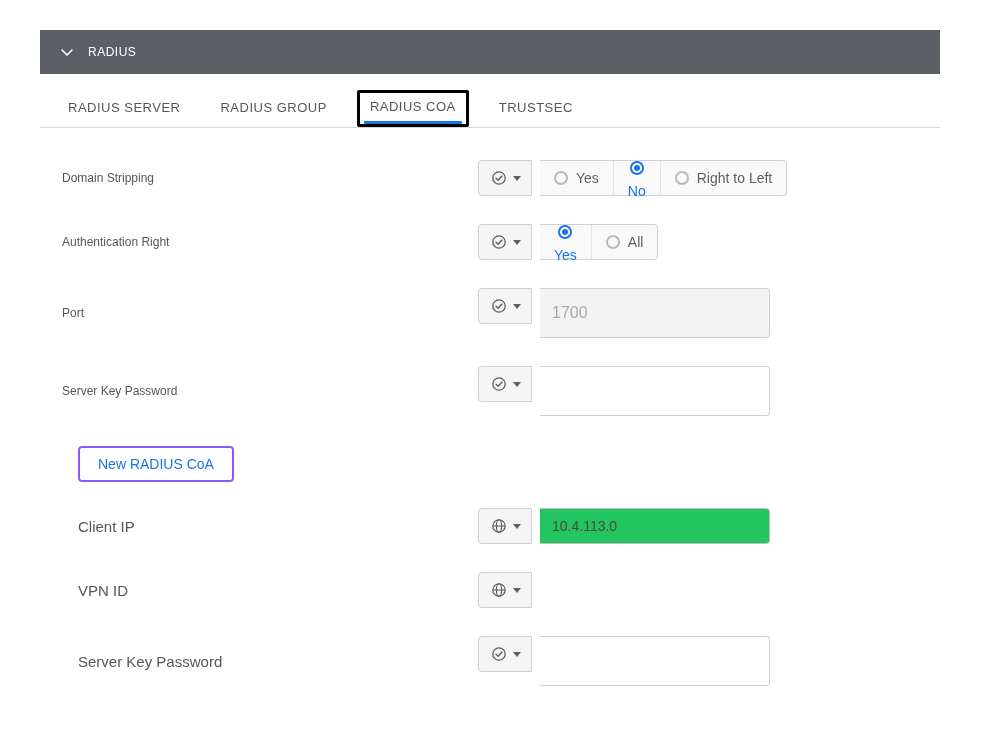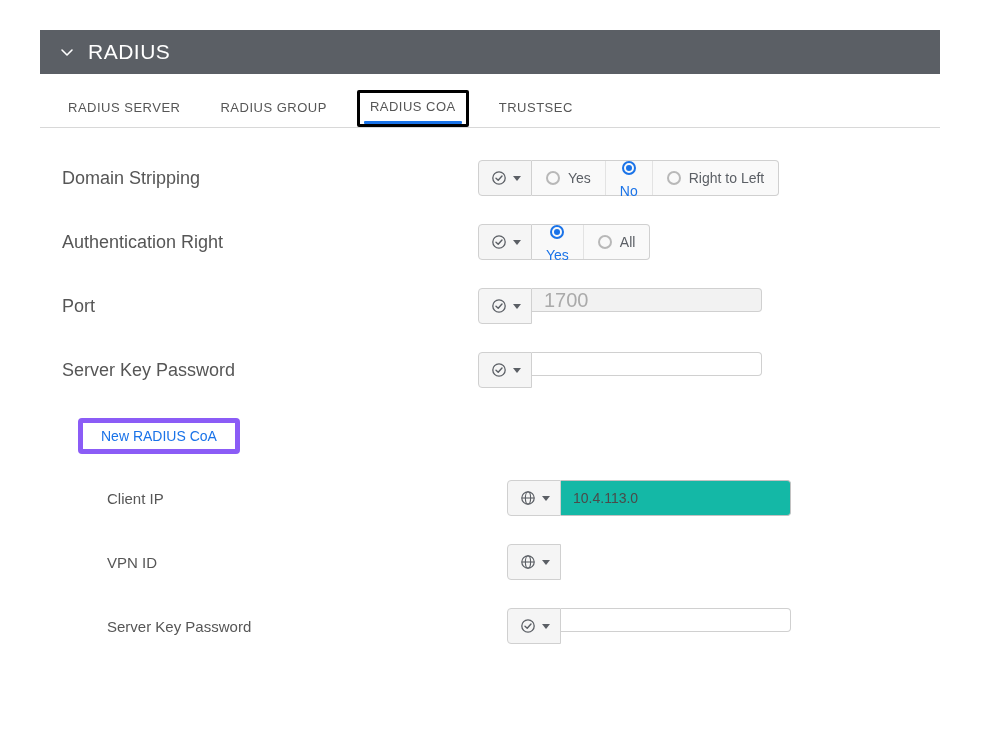--- a/index.html
+++ b/index.html
@@ -23,21 +23,21 @@
       height: 44px;
       display: flex;
       align-items: center;
       padding: 0 20px;
       gap: 14px;
     }
     .header-bar .chevron svg {
       display: block;
     }
     .header-title {
-      font-size: 21px;
+      font-size: 12px;
       letter-spacing: 0.5px;
       font-weight: 400;
     }
     .tabs-row {
       display: flex;
       align-items: flex-end;
       border-bottom: 1px solid #d8d8d8;
       padding: 16px 18px 0 18px;
       gap: 20px;
     }
@@ -68,27 +68,27 @@
       padding: 18px 18px 10px 18px;
     }
     .form-row {
       display: flex;
       align-items: center;
       padding: 14px 0;
     }
     .row-label {
       width: 420px;
       color: #565656;
-      font-size: 18px;
+      font-size: 12px;
       padding-left: 4px;
     }
     .row-control {
       display: flex;
       align-items: stretch;
-      gap: 0;
+      gap: 8px;
     }
     .scope-pill {
       display: flex;
       align-items: center;
       gap: 6px;
       height: 36px;
       padding: 0 10px 0 12px;
       background: #f5f5f5;
       border: 1px solid #d0d0d0;
       border-radius: 4px 0 0 4px;
@@ -147,77 +147,76 @@
       height: 6px;
       background: #1a73e8;
       border-radius: 50%;
     }
     .seg.selected {
       color: #1a73e8;
       font-weight: 500;
       flex-direction: column;
     }
     .text-input {
-      height: 24px;
+      height: 50px;
       width: 230px;
       border: 1px solid #d0d0d0;
       border-left: none;
       border-radius: 0 4px 4px 0;
       padding: 0 12px;
-      font-size: 20px;
+      font-size: 16px;
       color: #4a4a4a;
       background: #fff;
     }
     .text-input.disabled {
       background: #f2f2f2;
       color: #9a9a9a;
     }
     .text-input::placeholder {
       color: #aaa;
     }
     .small-input { width: 230px; }
     .sub-section {
       margin-top: 10px;
       padding-left: 16px;
     }
     .outline-btn {
       display: inline-flex;
       align-items: center;
       height: 36px;
       padding: 0 18px;
-      border: 5px solid #8b5cf6;
+      border: 2px solid #8b5cf6;
       color: #1a73e8;
       background: #fff;
       border-radius: 4px;
       font-size: 14px;
       cursor: pointer;
       margin: 6px 0 12px 4px;
     }
     .sub-form-row {
       display: flex;
       align-items: center;
       padding: 14px 0;
     }
     .sub-label {
       width: 404px;
       color: #565656;
       font-size: 15px;
       padding-left: 4px;
-      margin-left: 29px;
     }
     .text-input-bordered {
       height: 36px;
       width: 230px;
       border: 1px solid #c2c2c2;
       border-left: none;
       border-radius: 0 4px 4px 0;
       padding: 0 12px;
       font-size: 14px;
       color: #4a4a4a;
-      background: #14b8a6;
+      background: #22c55e;
     }
   </style>
 </head>
 <body>
 
 <div class="panel">
 
   <div class="header-bar">
     <span class="chevron">
       <svg width="14" height="14" viewBox="0 0 14 14">

